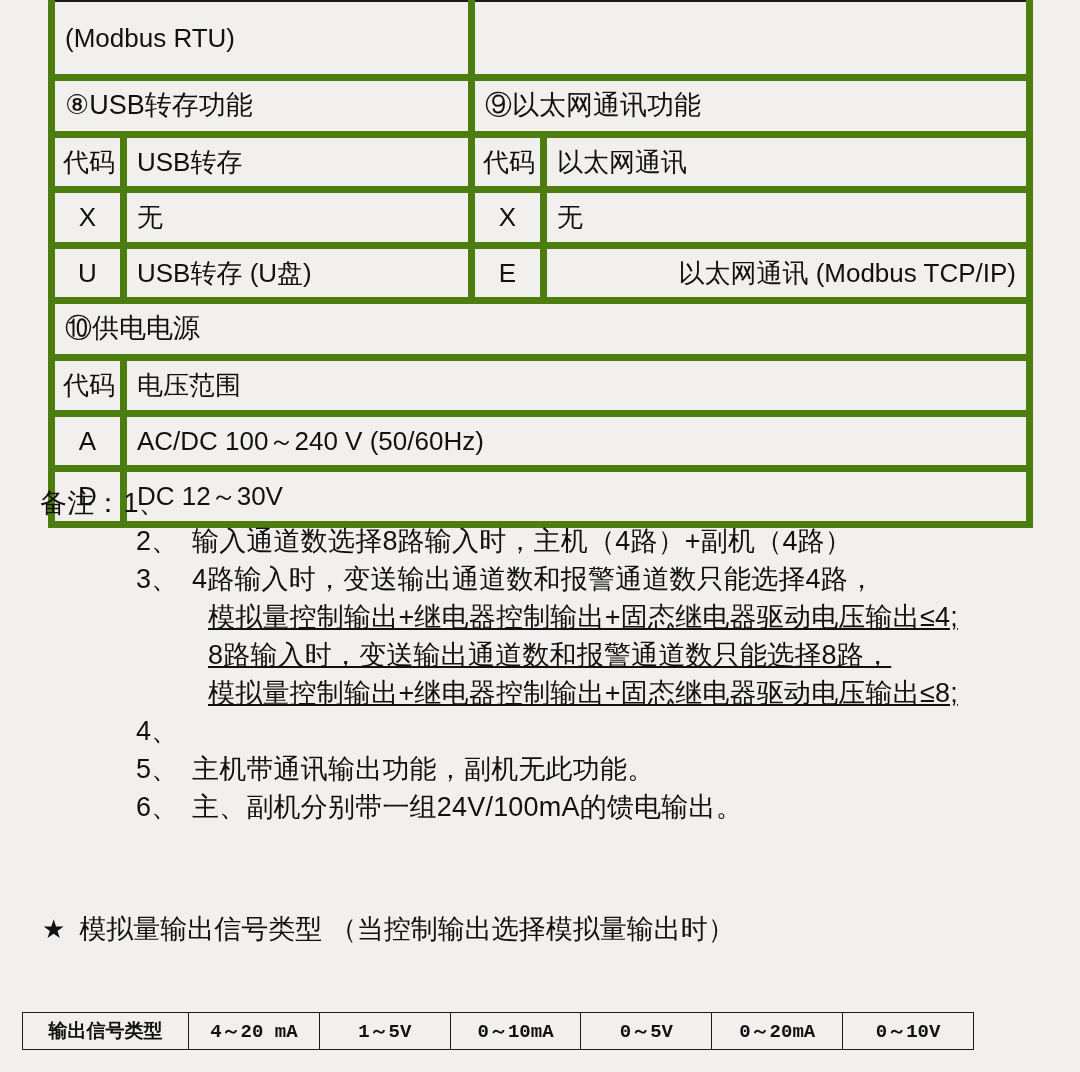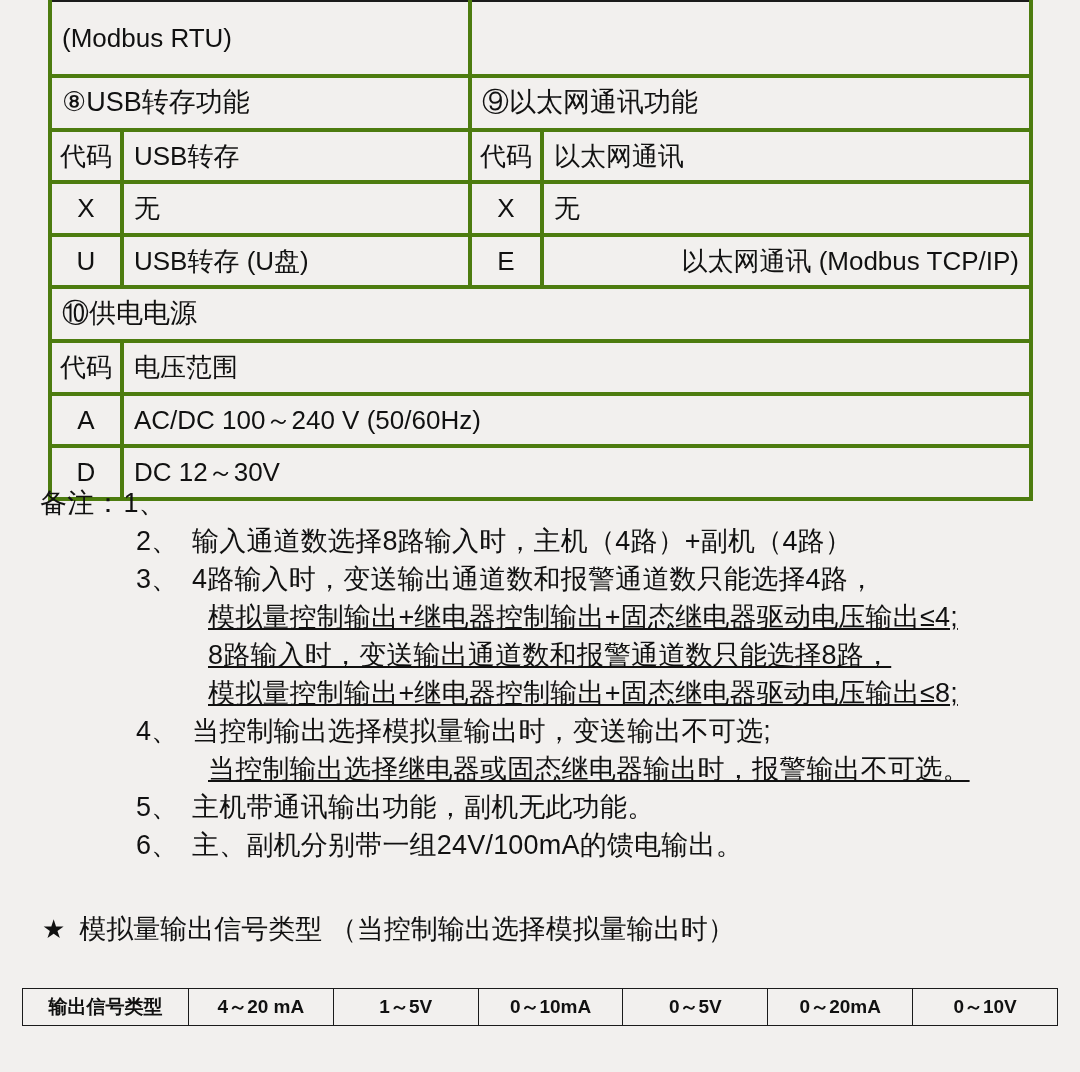--- a/index.html
+++ b/index.html
@@ -25,21 +25,21 @@
   .spec-table {
     position: absolute;
     left: 48px;
     top: 0px;
     width: 985px;
     border-collapse: collapse;
     table-layout: fixed;
     background: #f2f0ee;
   }
   .spec-table td {
-    border: 4px solid #4d7c0f;
+    border: 7px solid #4d7c0f;
     font-size: 26px;
     line-height: 1.25;
     padding: 8px 10px;
     vertical-align: middle;
     background: #f2f0ee;
   }
   .spec-table td.code {
     text-align: center;
     width: 72px;
     white-space: nowrap;
@@ -107,25 +107,25 @@
     display: flex;
     align-items: center;
     gap: 14px;
   }
   .star-glyph { font-size: 26px; }
 
   
   .sig-table {
     position: absolute;
     left: 22px;
-    top: 988px;
-    width: 1036px;
+    top: 1012px;
+    width: 952px;
     border-collapse: collapse;
     table-layout: fixed;
-    font-family: Liberation Sans, sans-serif;
+    font-family: Liberation Mono, monospace;
     background: #f2f0ee;
   }
   .sig-table td {
     border: 1px solid #1b1b1b;
     font-size: 19px;
     font-weight: bold;
     text-align: center;
     padding: 5px 2px;
     white-space: nowrap;
     background: #f2f0ee;
@@ -220,24 +220,20 @@
         <span>4路输入时，变送输出通道数和报警通道数只能选择4路，</span>
         <span class="sub">模拟量控制输出+继电器控制输出+固态继电器驱动电压输出≤4;</span>
         <span class="sub">8路输入时，变送输出通道数和报警通道数只能选择8路，</span>
         <span class="sub">模拟量控制输出+继电器控制输出+固态继电器驱动电压输出≤8;</span>
       </span>
     </div>
 
     <div class="note-row">
       <span class="spacer-label"></span>
       <span class="note-num">4、</span>
-      <span class="note-body">
-        <span>当控制输出选择模拟量输出时，变送输出不可选;</span>
-        <span class="sub">当控制输出选择继电器或固态继电器输出时，报警输出不可选。</span>
-      </span>
     </div>
 
     <div class="note-row">
       <span class="spacer-label"></span>
       <span class="note-num">5、</span>
       <span class="note-body">主机带通讯输出功能，副机无此功能。</span>
     </div>
 
     <div class="note-row">
       <span class="spacer-label"></span>

